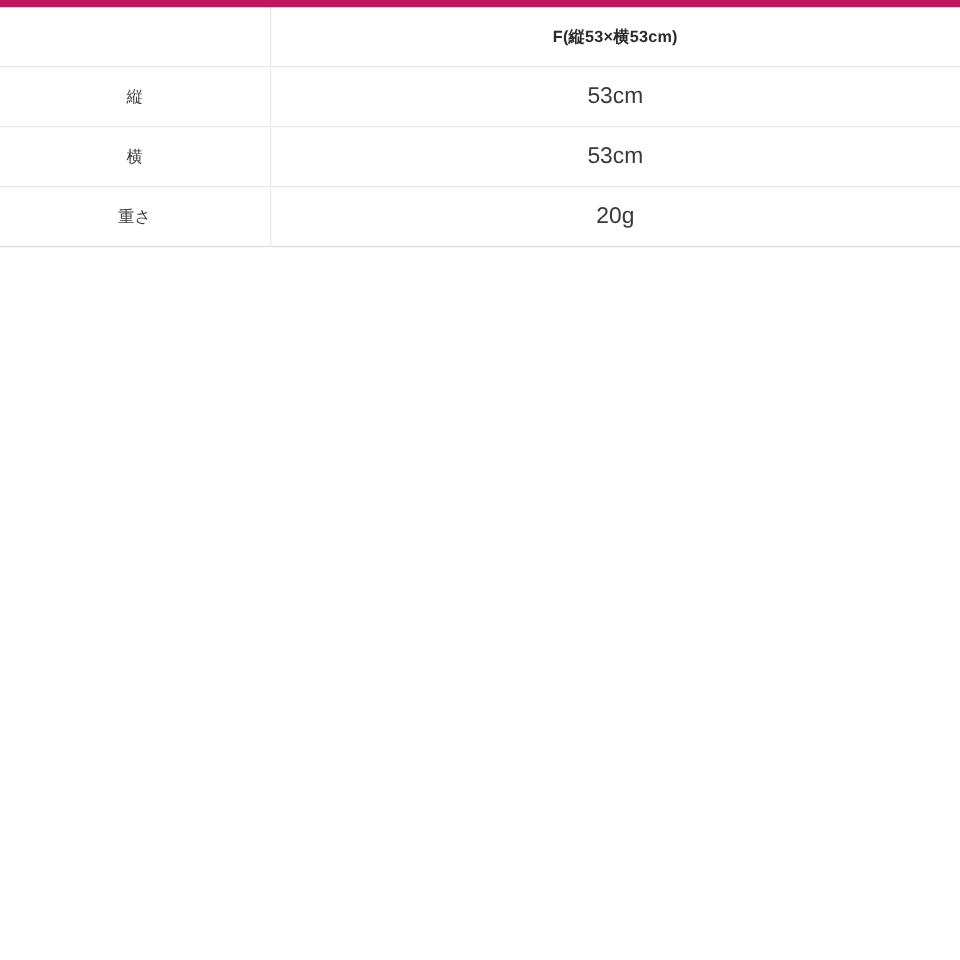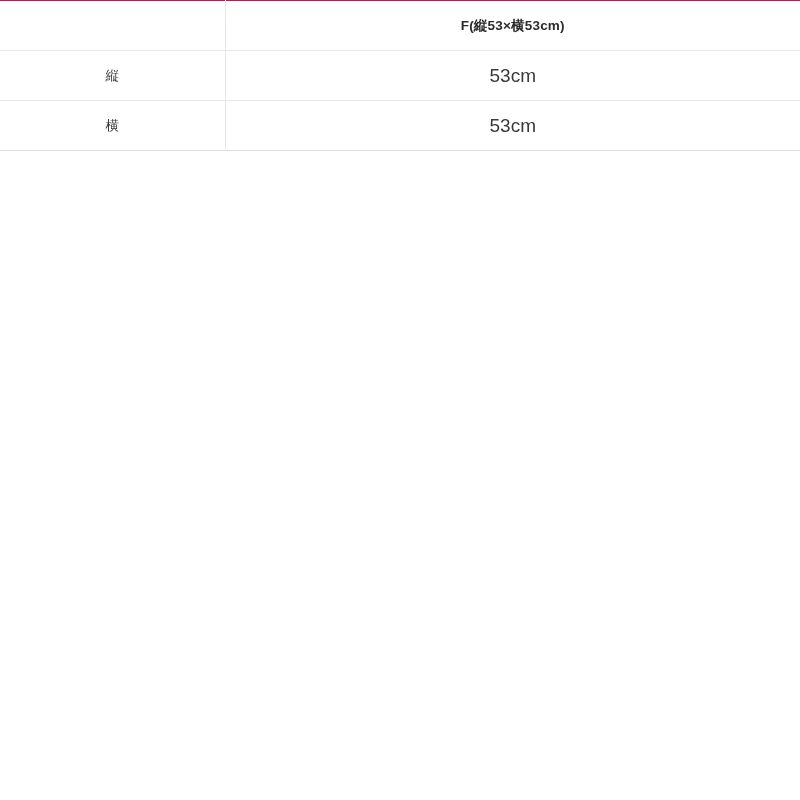--- a/index.html
+++ b/index.html
@@ -18,21 +18,21 @@
   .page {
     width: 800px;
     height: 800px;
     position: relative;
     background: #ffffff;
   }
   table.size-table {
     width: 800px;
     border-collapse: collapse;
     table-layout: fixed;
-    border-top: 1px solid #be185d;
+    border-top: 6px solid #be185d;
     border-bottom: 1px solid #dcdcdc;
   }
   table.size-table col.label-col { width: 225px; }
   table.size-table col.value-col { width: 575px; }
 
   table.size-table th,
   table.size-table td {
     border-right: 1px solid #e8e8e8;
     border-bottom: 1px solid #e8e8e8;
     text-align: center;
@@ -86,15 +86,19 @@
     </thead>
     <tbody>
       <tr>
         <td class="row-label">縦</td>
         <td class="row-value">53cm</td>
       </tr>
       <tr>
         <td class="row-label">横</td>
         <td class="row-value">53cm</td>
       </tr>
+      <tr>
+        <td class="row-label">重さ</td>
+        <td class="row-value">20g</td>
+      </tr>
     </tbody>
   </table>
 </div>
 
 </body></html>

